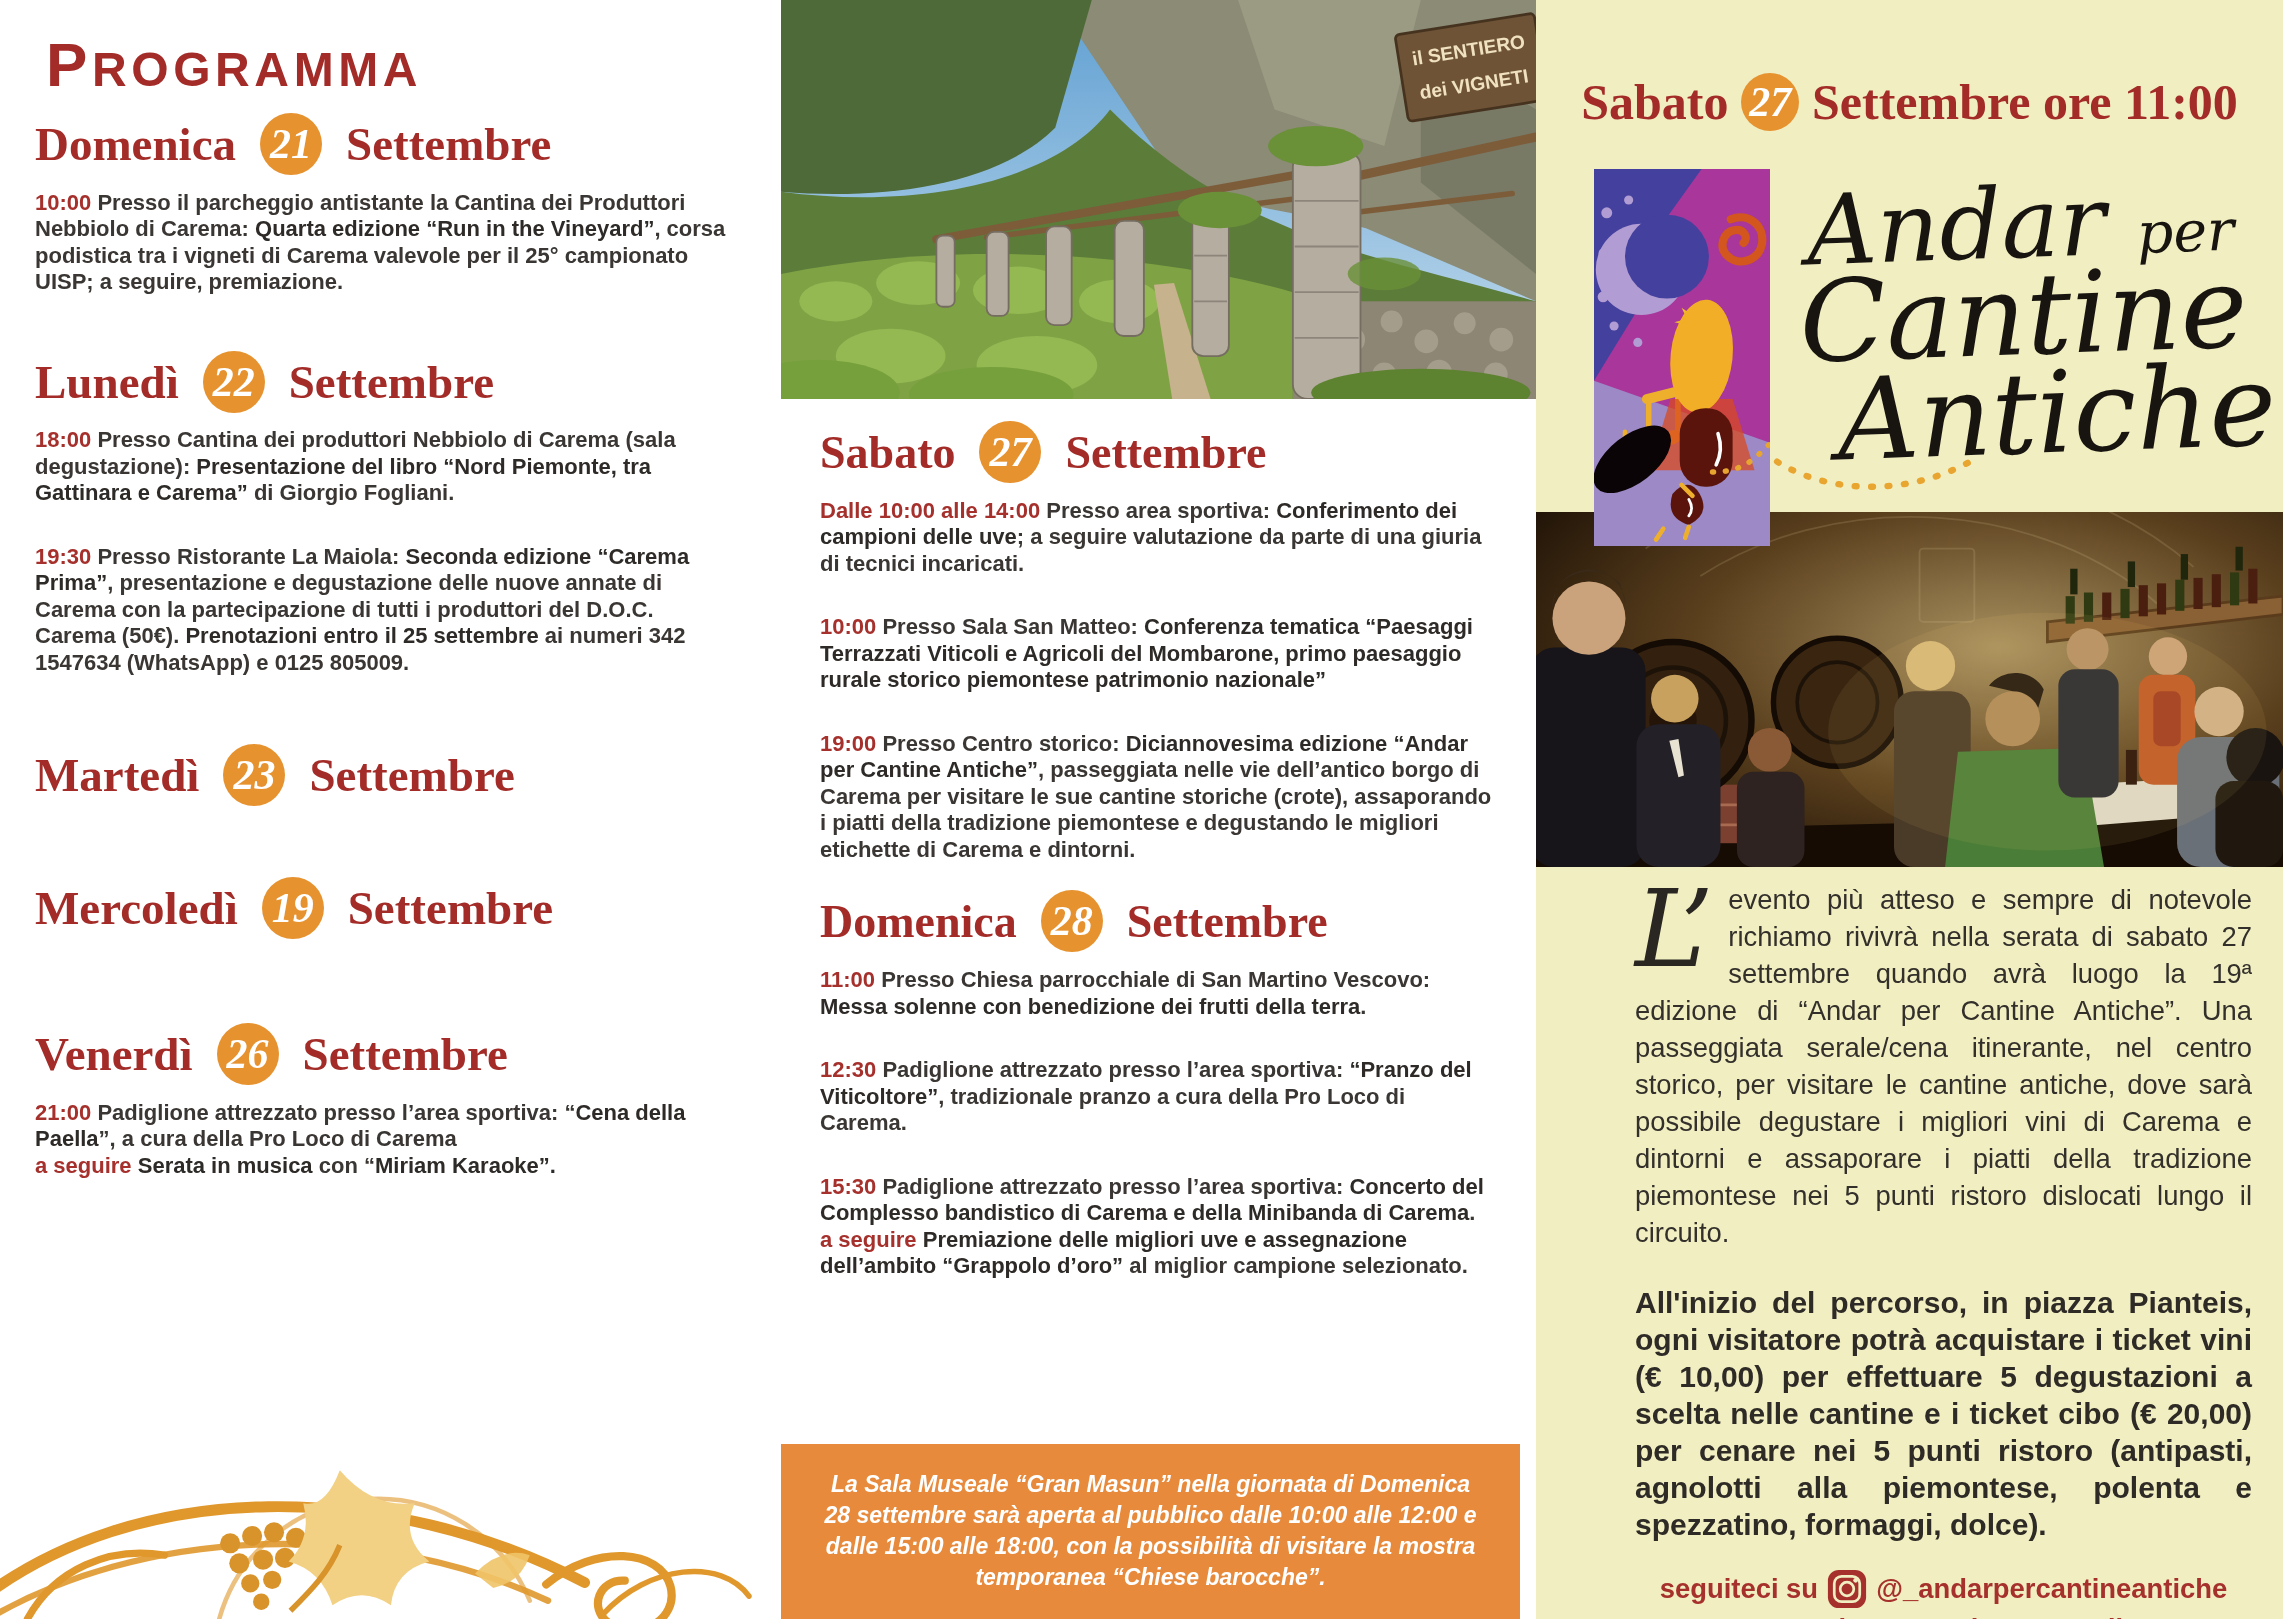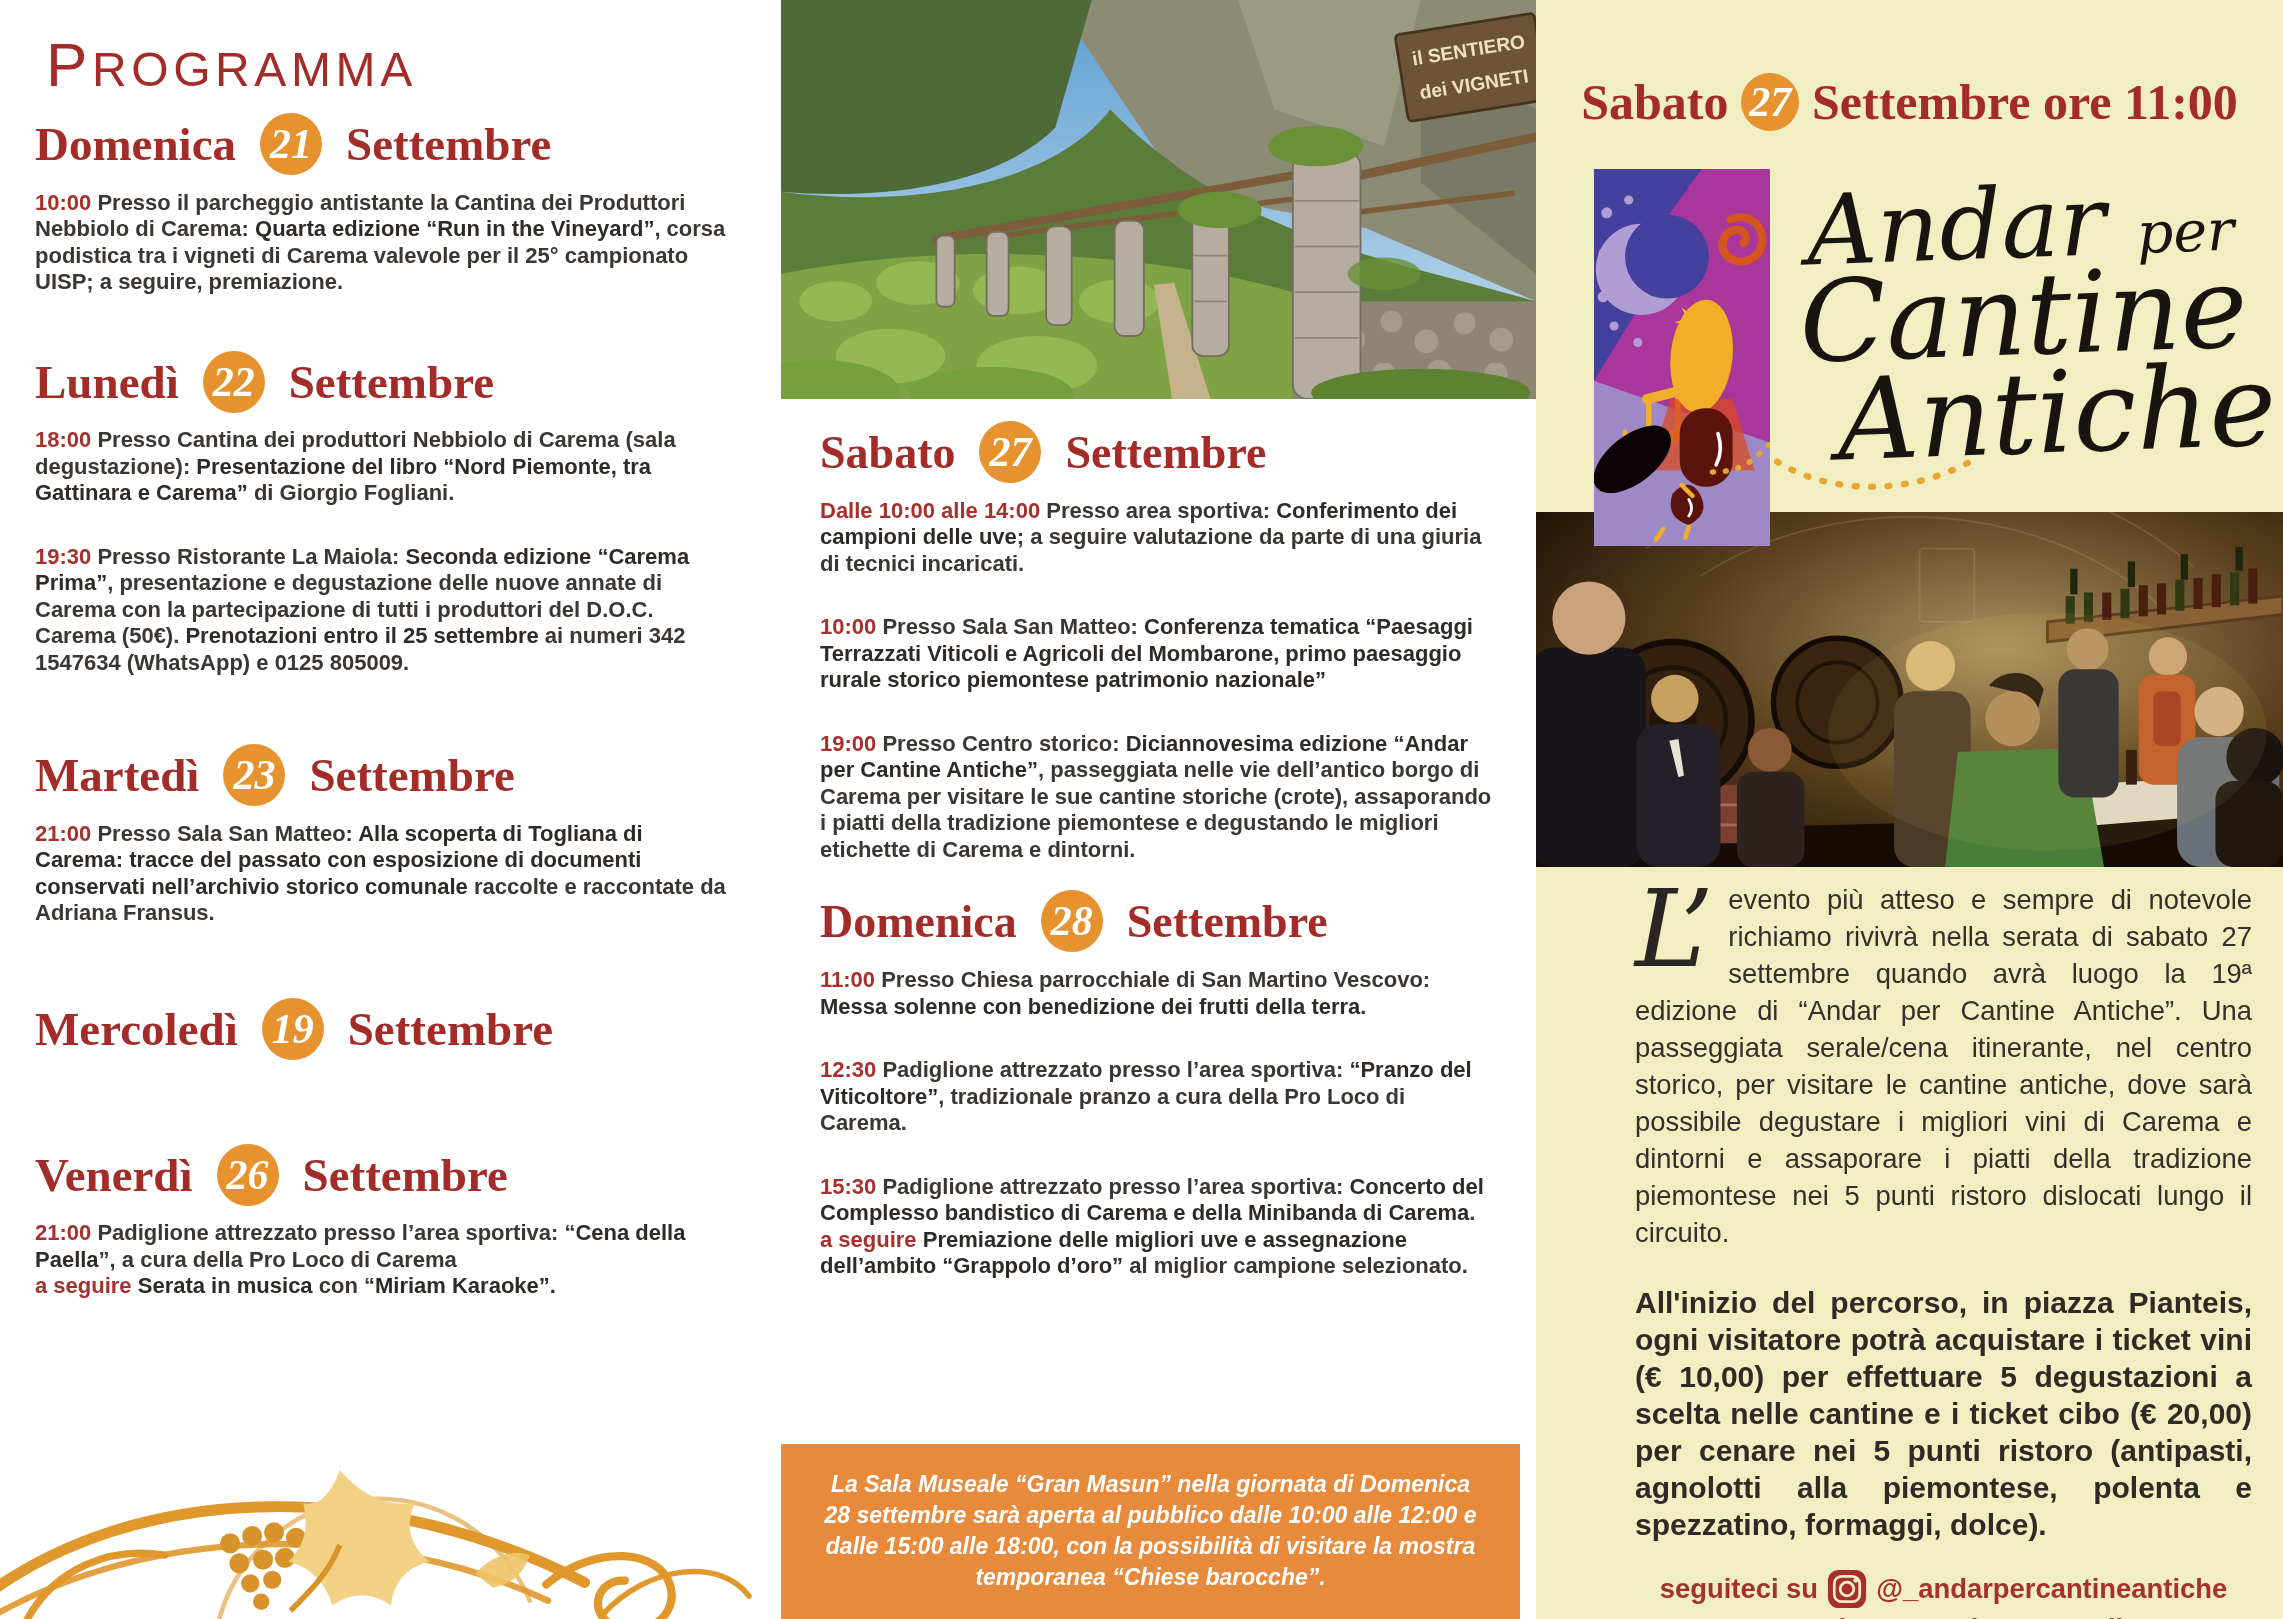--- a/index.html
+++ b/index.html
@@ -5,21 +5,21 @@
   html,body{margin:0;padding:0;background:#888;}
   .page{position:relative;width:2283px;height:1619px;background:#ffffff;overflow:hidden;
         font-family:"Liberation Sans",sans-serif;color:#3a3633;}
   .panel{position:absolute;top:0;height:1619px;}
   .panel-left{left:0;width:770px;background:#fff;padding:0;box-sizing:border-box;}
   .panel-middle{left:770px;width:766px;background:#fff;}
   .panel-right{left:1536px;width:747px;background:#f1eec2;}
 
   
   .left-content{position:relative;z-index:2;padding:25.6px 37px 0 35px;}
-  .prog-title{margin:3.7px 0 0 11px;font-family:"Liberation Sans",sans-serif;font-weight:400;
+  .prog-title{margin:3.7px 0 0 11px;font-family:"Liberation Sans",sans-serif;font-weight:700;
               color:#a32c28;font-size:48px;letter-spacing:4.6px;text-transform:uppercase;}
   .prog-title::first-letter{font-size:62px;}
   .day-heading{display:flex;align-items:center;gap:24px;margin:0;
                font-family:"Liberation Serif",serif;font-weight:700;color:#a32c28;font-size:47px;}
   .date-badge{flex:0 0 auto;width:62px;height:62px;border-radius:50%;background:#e6922f;
               display:flex;align-items:center;justify-content:center;}
   .badge-num{font-family:"Liberation Serif",serif;font-style:italic;font-weight:700;
              color:#ffffff;font-size:42px;line-height:1;}
   .body{margin:14.6px 0 0;font-size:22px;line-height:26.5px;color:#3a3633;}
   .p-gap{margin-top:37px;}
@@ -98,21 +98,20 @@
       </div>
 
       <div class="sec-mar">
         <h2 class="day-heading">
           <span>Martedì</span>
           <span class="date-badge">
               <span class="badge-num">23</span>
             </span>
           <span>Settembre</span>
         </h2>
-        <p class="body"><span class="seg-time">21:00</span><span class="seg-n"> Presso Sala San Matteo: </span><span class="seg-b">Alla scoperta di Togliana di Carema: tracce del passato con esposizione di documenti conservati nell’archivio storico comunale</span><span class="seg-n"> raccolte e raccontate da Adriana Fransus.</span></p>
       </div>
 
       <div class="sec-mer">
         <h2 class="day-heading">
           <span>Mercoledì</span>
           <span class="date-badge">
               <span class="badge-num">19</span>
             </span>
           <span>Settembre</span>
         </h2>

